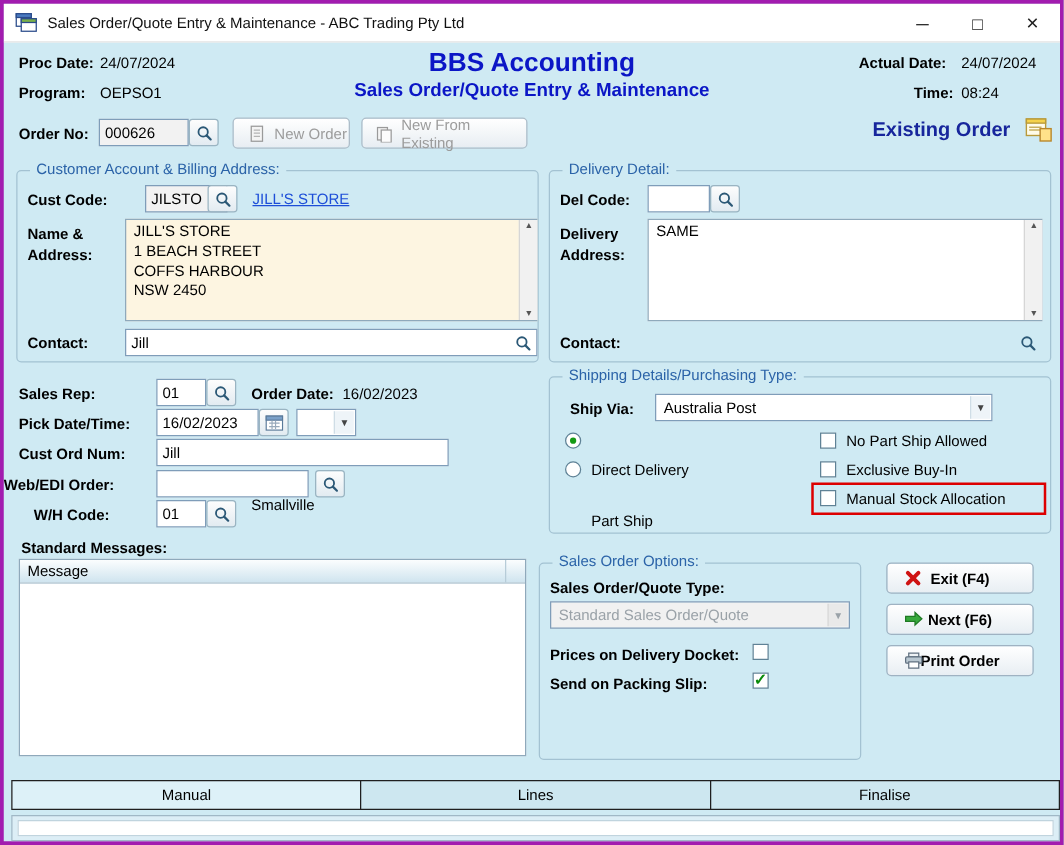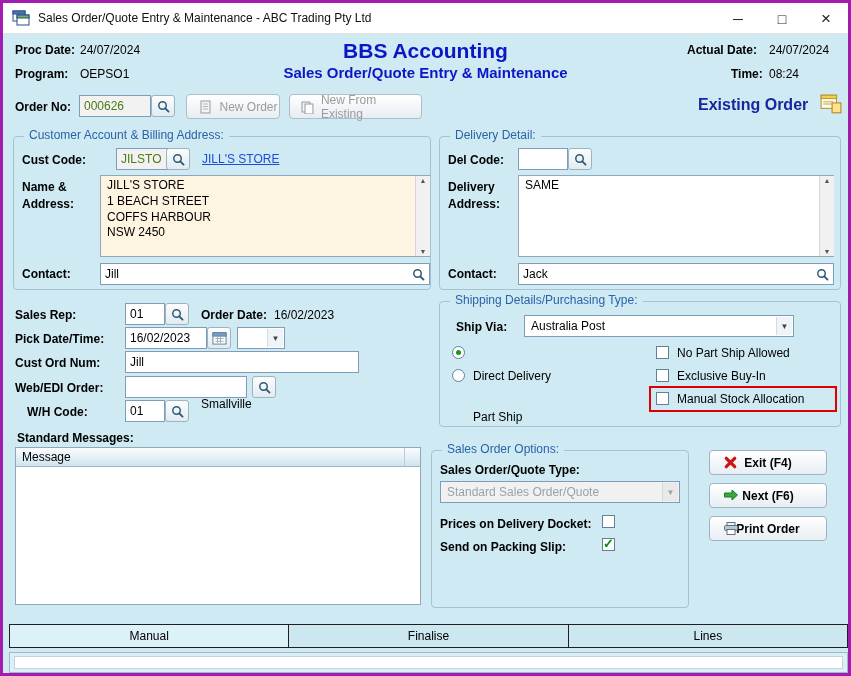--- a/index.html
+++ b/index.html
@@ -16,21 +16,21 @@
 
   .abs { position:absolute; }
   .lbl { position:absolute; font-size:12px; font-weight:bold; color:#000; white-space:nowrap; }
   .val { position:absolute; font-size:12px; color:#000; white-space:nowrap; }
 
   .bigtitle { position:absolute; left:0; right:0; top:36px; text-align:center; font-size:21px; font-weight:bold; color:#0b16c6; }
   .subtitle { position:absolute; left:0; right:0; top:61px; text-align:center; font-size:15px; font-weight:bold; color:#0b16c6; }
   .status-order { position:absolute; font-size:16px; font-weight:bold; color:#17269c; white-space:nowrap; }
 
   .tb { position:absolute; border:1px solid #7f9db9; background:#fff; font-family:inherit; font-size:12px; color:#000; height:22px; padding:1px 4px; }
-  .tb.dis { background:#f2f2f2; color:#4d7c0f; }
+  .tb.dis { background:#f2f2f2; color:#000000; }
   .magbtn { position:absolute; width:24px; height:22px; border:1px solid #9ab4c2; border-radius:3px; background:linear-gradient(#fdfdfd,#e2ebf1); display:flex; align-items:center; justify-content:center; cursor:pointer; }
   .magflat { position:absolute; width:20px; height:20px; display:flex; align-items:center; justify-content:center; cursor:pointer; }
 
   .btn { position:absolute; border:1px solid #aebdc9; border-radius:4px; background:linear-gradient(#ffffff,#e7edf2); font-size:12px; display:flex; align-items:center; justify-content:center; gap:6px; cursor:pointer;padding-left:11px; }
   .btn.dis { color:#9c9c9c; }
   .actbtn { position:absolute; width:118px; height:25px; border:1px solid #9fb2c2; border-radius:4px; background:linear-gradient(#ffffff,#e8eef3); font-size:12px; font-weight:bold; color:#000; display:flex; align-items:center; justify-content:center; cursor:pointer; }
   .actbtn .aicon { position:absolute; left:13px; top:4px; }
 
   .groupbox { position:absolute; border:1px solid #a3c2d2; border-radius:4px; }
   .legend { position:absolute; top:-9px; left:10px; background:#cfeaf3; padding:0 5px; font-size:12px; color:#2b63a8; white-space:nowrap; }
@@ -179,21 +179,20 @@
           <line x1="10.2" y1="10.2" x2="14.2" y2="14.2" stroke="#2b5876" stroke-width="2.2" stroke-linecap="round"></line>
         </svg>
     </span>
     <span class="lbl" style="left:8px; top:42px; width:58px; white-space:normal; line-height:1.4;">Delivery Address:</span>
     <div class="addrbox" style="left:78px; top:38px; width:316px; height:82px;">SAME</div>
     <div class="vscroll" style="left:379px; top:39px; height:80px;">
       <span class="sarr">▲</span>
       <span class="sarr">▼</span>
     </div>
     <span class="lbl" style="left:8px; top:130px;">Contact:</span>
-    <input class="tb" style="left: 78px; top: 126px; width: 316px;" value="Jack">
     <span class="magflat" style="left:372px; top:127px;">
       <svg width="13" height="13" viewBox="0 0 16 16">
           <circle cx="6.8" cy="6.8" r="4.6" fill="none" stroke="#2b5876" stroke-width="1.8"></circle>
           <line x1="10.2" y1="10.2" x2="14.2" y2="14.2" stroke="#2b5876" stroke-width="2.2" stroke-linecap="round"></line>
         </svg>
     </span>
   </div>
 
   <span class="lbl" style="left:12px; top:305px;">Sales Rep:</span>
   <input class="tb" style="left: 122px; top: 300px; width: 40px;" value="01">
@@ -219,21 +218,21 @@
       </svg>
   </span>
   <div class="combo" style="left:234px; top:324px; width:48px;">
     <span></span>
     <span class="arrow">▼</span>
   </div>
 
   <span class="lbl" style="left:12px; top:353px;">Cust Ord Num:</span>
   <input class="tb" style="left: 122px; top: 348px; width: 234px;" value="Jill">
 
-  <span class="lbl" style="left:12px; top:378px;text-align:center;">Web/EDI Order:</span>
+  <span class="lbl" style="left:0; top:378px;text-align:center;">Web/EDI Order:</span>
   <input class="tb" style="left: 122px; top: 373px; width: 122px;" value="">
   <span class="magbtn" style="left:249px; top:373px;">
     <svg width="13" height="13" viewBox="0 0 16 16">
         <circle cx="6.8" cy="6.8" r="4.6" fill="none" stroke="#2b5876" stroke-width="1.8"></circle>
         <line x1="10.2" y1="10.2" x2="14.2" y2="14.2" stroke="#2b5876" stroke-width="2.2" stroke-linecap="round"></line>
       </svg>
   </span>
 
   <span class="lbl" style="left:24px; top:402px;">W/H Code:</span>
   <input class="tb" style="left: 122px; top: 397px; width: 40px;" value="01">
@@ -309,21 +308,21 @@
           <rect x="4" y="1" width="8" height="3" fill="#eef2f5" stroke="#607080"></rect>
           <rect x="1.5" y="4" width="13" height="5" rx="1" fill="#b9c7d1" stroke="#607080"></rect>
           <rect x="4" y="8" width="8" height="5" fill="#fff" stroke="#607080"></rect>
         </svg>
     </span>
     <span>Print Order</span>
   </div>
 
   <div class="tabrow">
     <div class="tab active">Manual</div>
+    <div class="tab">Lines</div>
     <div class="tab">Finalise</div>
-    <div class="tab">Lines</div>
   </div>
 
   <div class="statusbar">
     <div class="inner"></div>
   </div>
 
 </div>
 
 </body></html>

